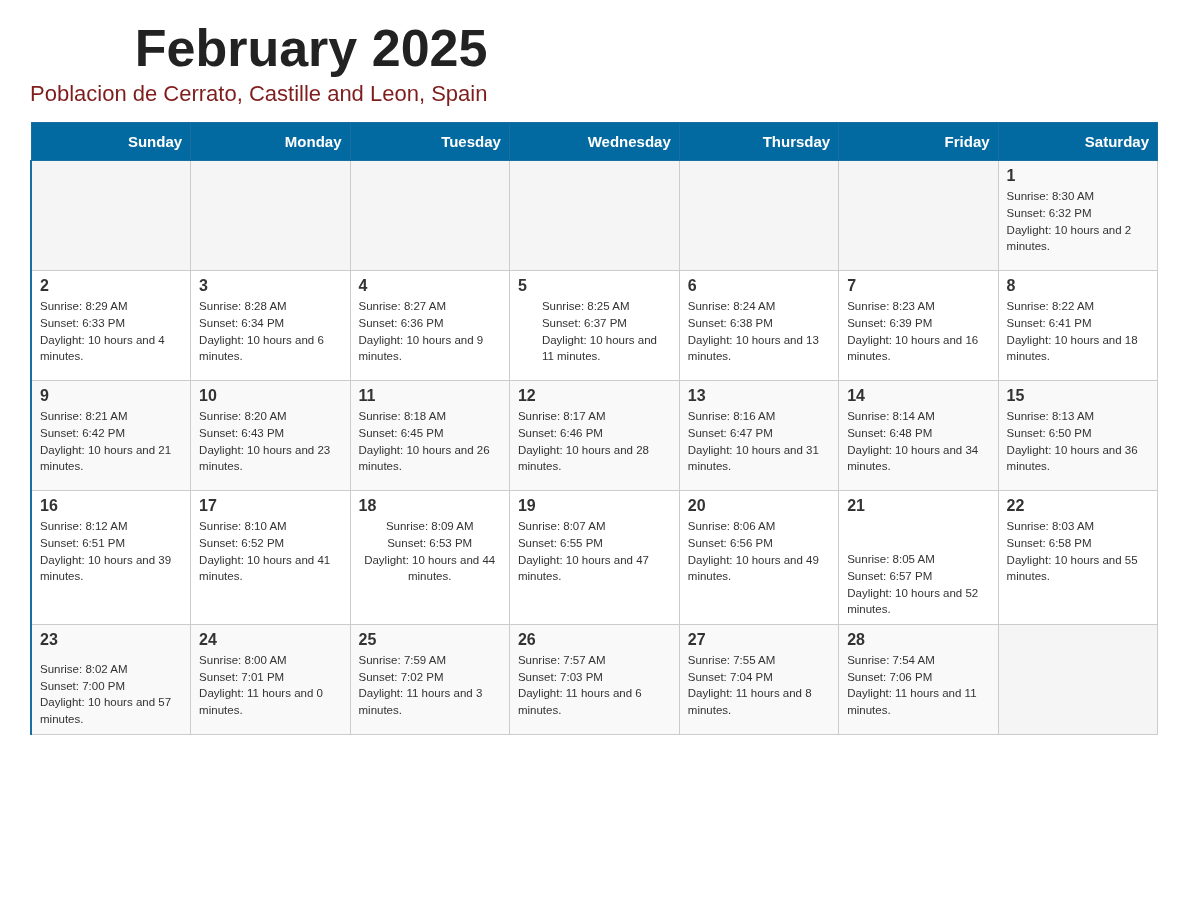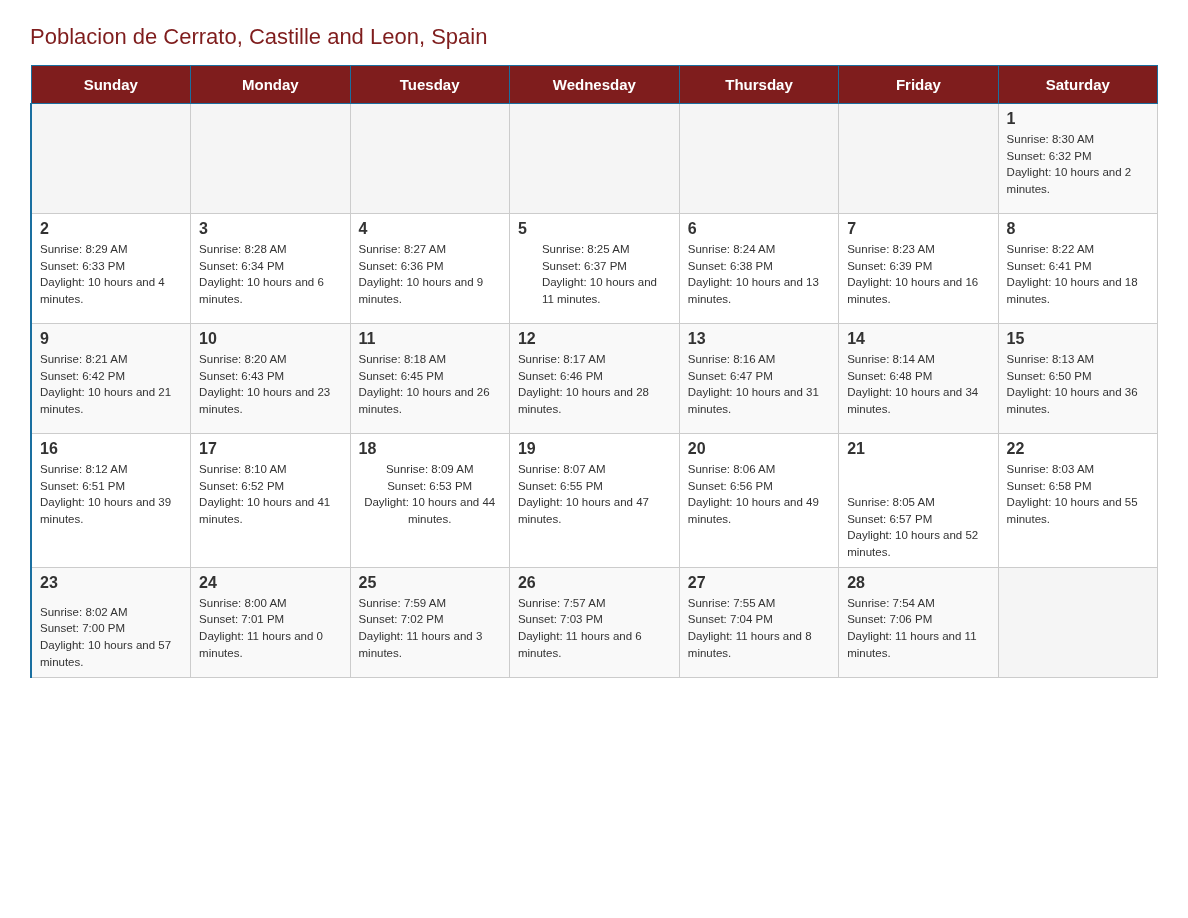--- a/index.html
+++ b/index.html
@@ -49,26 +49,26 @@
       font-size: 22px;
       color: #7f1d1d;
       margin-top: 4px;
     }
     .calendar {
       width: 100%;
       border-collapse: collapse;
       margin-top: 15px;
     }
     .calendar thead th {
-      background-color: #7f1d1d;
+      background-color: #0369a1;
       color: #fff;
       padding: 10px 8px;
       font-size: 15px;
       font-weight: bold;
-      text-align: center;
+      text-align: right;
       border: 1px solid #1a6fa0;
     }
     .calendar tbody td {
       vertical-align: top;
       padding: 6px 8px;
       border: 1px solid #ccc;
       min-width: 130px;
       min-height: 100px;
       height: 110px;
       font-size: 12px;
@@ -95,20 +95,21 @@
     }
     .empty-cell {
       background: #f5f5f5 !important;
     }
   </style>
 </head>
 <body>
 
 <div class="header">
   <div class="title-section">
+    <div class="page-title">February 2025</div>
     <div class="subtitle">Poblacion de Cerrato, Castille and Leon, Spain</div>
   </div>
 </div>
 
 <table class="calendar">
   <thead>
     <tr>
     <th>Sunday</th>
         <th>Monday</th>
         <th>Tuesday</th>

